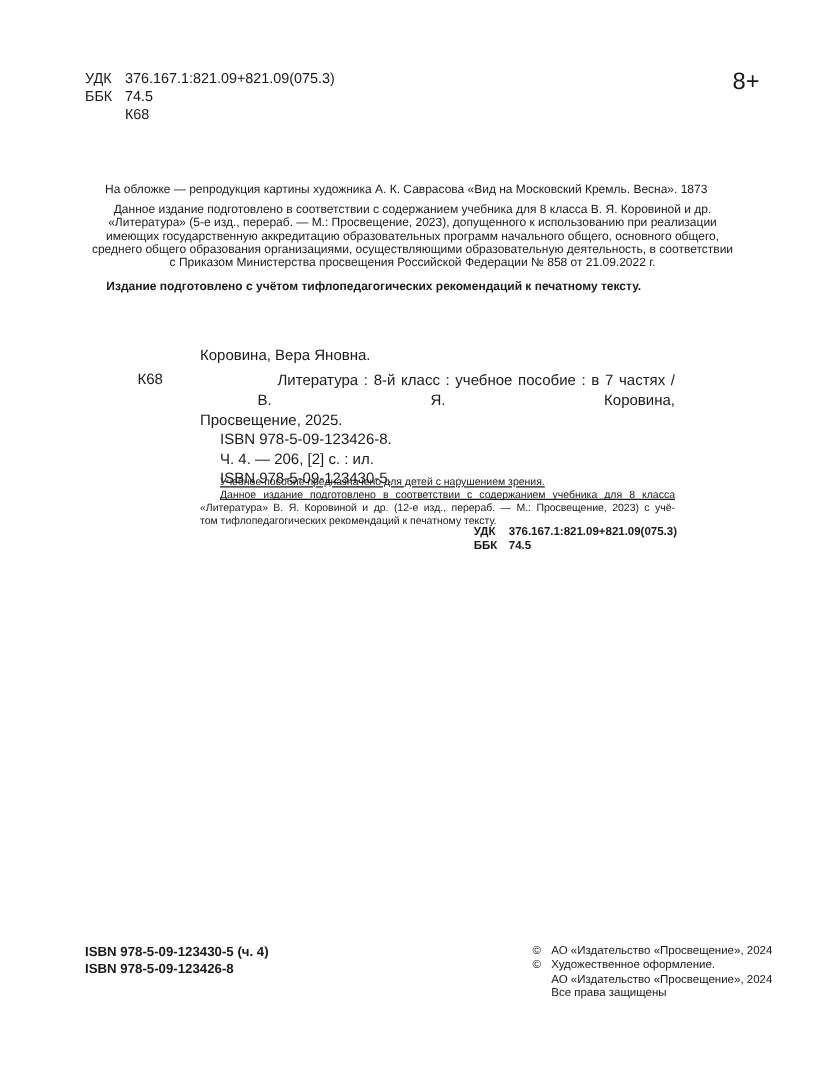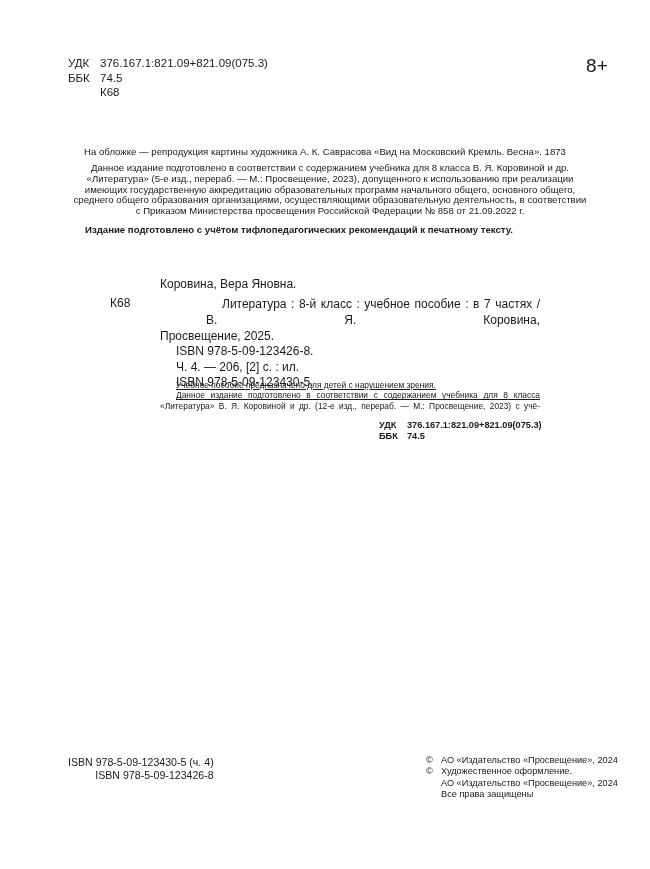--- a/index.html
+++ b/index.html
@@ -38,21 +38,21 @@
     .isbns span { display: block; }
     .annot { position: absolute; left: 50px; top: 103px; width: 380px; font-size: 8.4px; line-height: 10.4px; }
     .annot span { display: block; white-space: nowrap; }
     .annot .ind { padding-left: 16px; text-decoration: underline; }
     .annot .justrow { text-align: justify; text-align-last: justify; white-space: normal; }
     .udk-card { position: absolute; left: 269px; top: 143px; font-size: 9.2px; font-weight: bold; line-height: 11px; }
     .udk-card .row { display: flex; }
     .udk-card .lbl { width: 28px; }
 
     
-    .isbn-bottom { left: 68px; top: 756px; font-size: 10.6px; font-weight: normal; line-height: 13px; text-align: right; }
+    .isbn-bottom { left: 68px; top: 756px; font-size: 10.6px; font-weight: bold; line-height: 13px; }
     .isbn-bottom span { display: block; }
     .copy { left: 426px; top: 755px; font-size: 9.2px; line-height: 11.4px; }
     .copy .row { display: flex; }
     .copy .sym { width: 15px; }
   </style>
 </head>
 <body>
 
 <div class="abs udk-top">
   <div class="row">
@@ -92,20 +92,21 @@
   </div>
   <div class="isbns">
     <span>ISBN 978-5-09-123426-8.</span>
     <span>Ч. 4. — 206, [2] с. : ил.</span>
     <span>ISBN 978-5-09-123430-5.</span>
   </div>
   <div class="annot">
     <span class="ind">Учебное пособие предназначено для детей с нарушением зрения.</span>
     <span class="ind justrow">Данное издание подготовлено в соответствии с содержанием учебника для 8 класса</span>
     <span class="justrow">«Литература» В. Я. Коровиной и др. (12-е изд., перераб. — М.: Просвещение, 2023) с учё-</span>
+    <span>том тифлопедагогических рекомендаций к печатному тексту.</span>
   </div>
   <div class="udk-card">
     <div class="row">
       <span class="lbl">УДК</span>
       <span>376.167.1:821.09+821.09(075.3)</span>
     </div>
     <div class="row">
       <span class="lbl">ББК</span>
       <span>74.5</span>
     </div>

